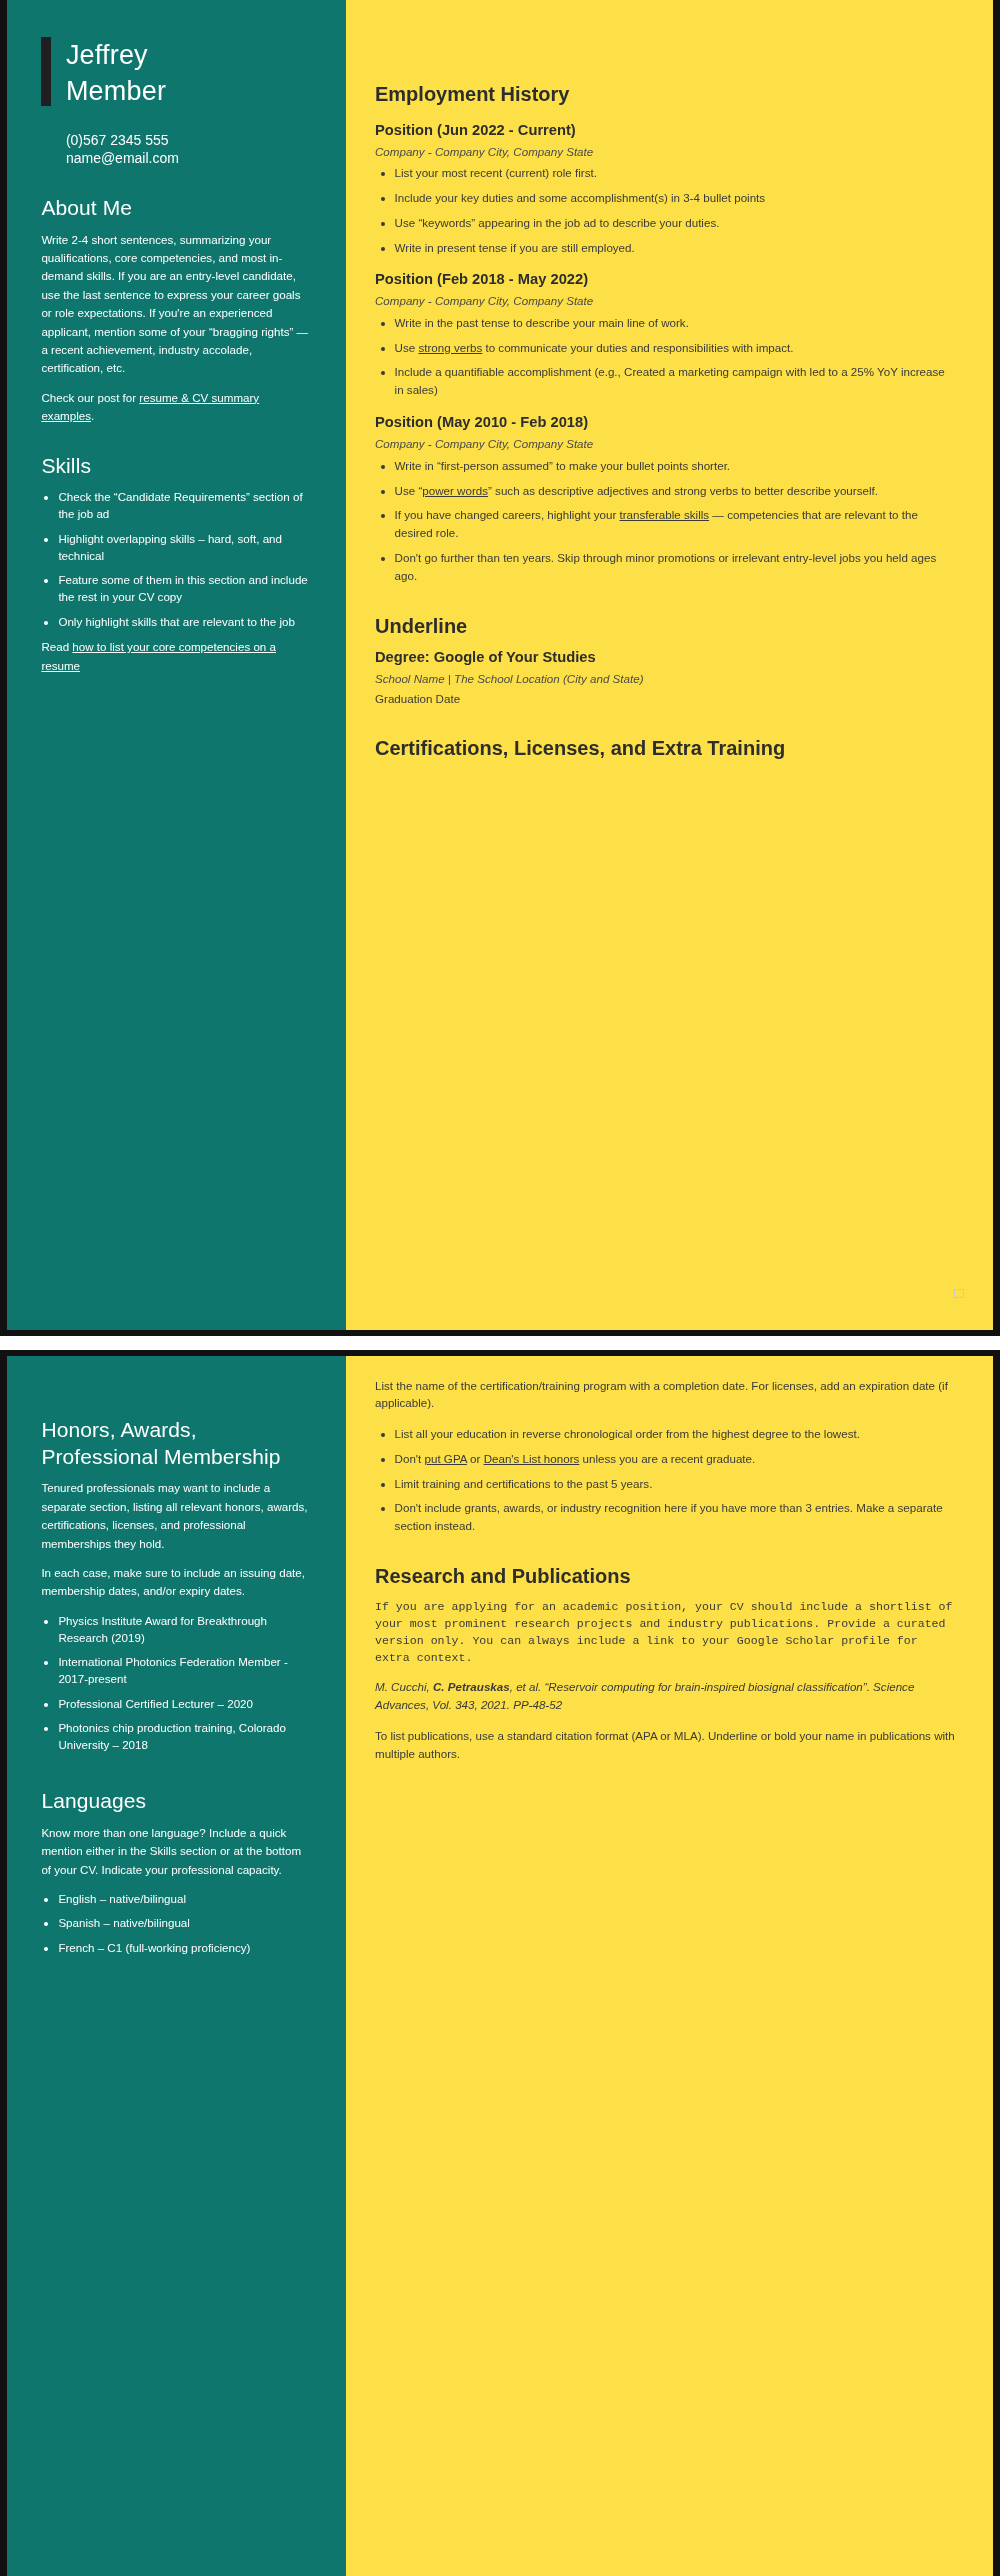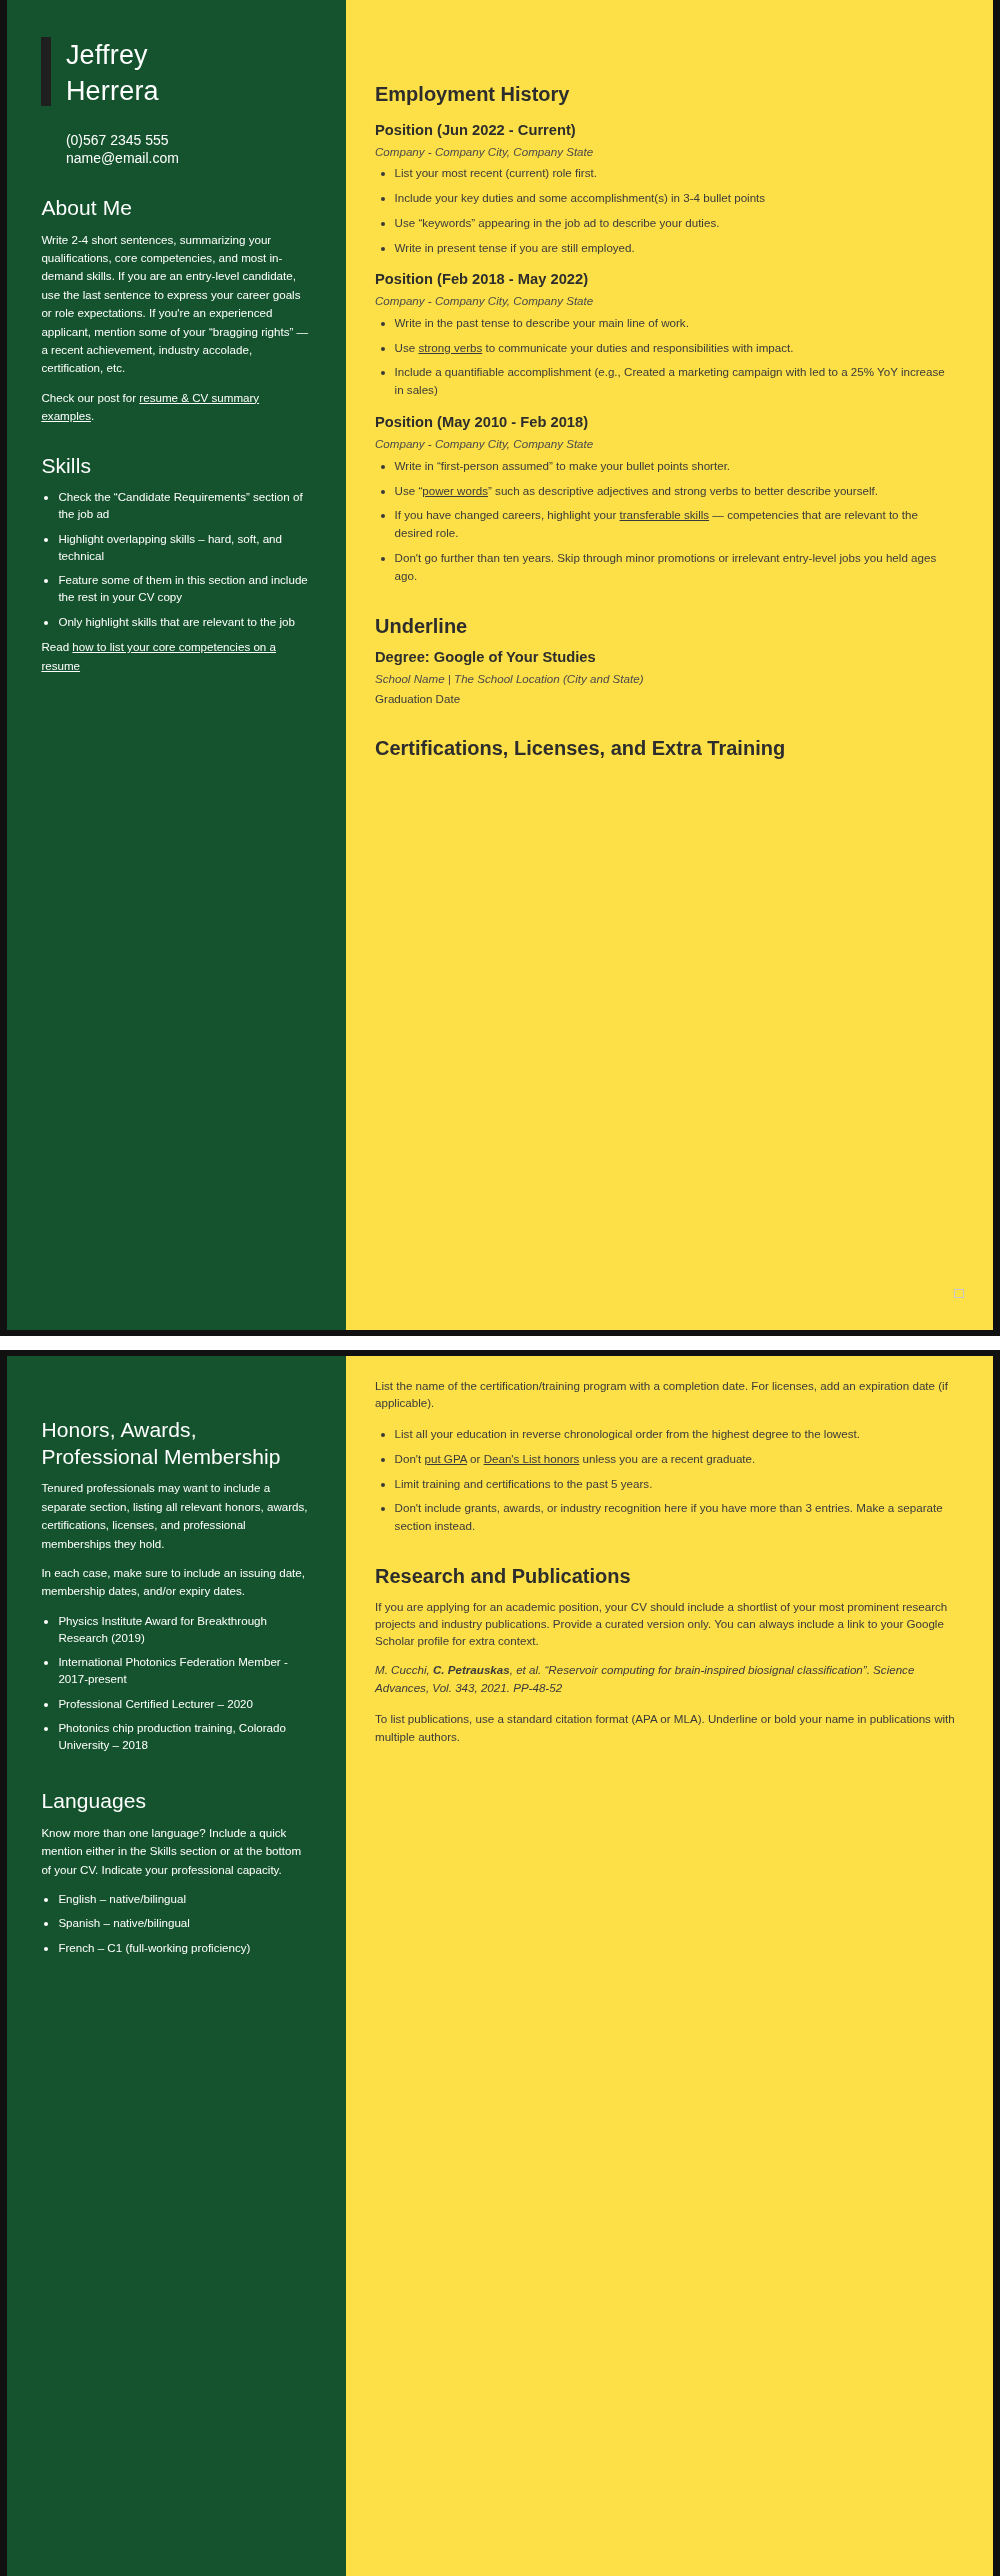--- a/index.html
+++ b/index.html
@@ -54,21 +54,21 @@
     height: 6.1px;
     background: #111111;
   }
 
   .col-left {
     position: absolute;
     left: 7.4px;
     top: 6.1px;
     width: 339px;
     bottom: 6.1px;
-    background: #14532d;
+    background: #0f766e;
     box-sizing: border-box;
   }
   .page1 .col-left { top: 0; bottom: 6.1px; }
 
   .col-right {
     position: absolute;
     left: 346px;
     right: 7.4px;
     top: 0;
     bottom: 6.1px;
@@ -246,21 +246,21 @@
     <div class="sheet-bottom"></div>
     <div class="top-badge"></div>
 
     <aside class="col-left">
       <div class="left-inner">
 
         <div class="name-block">
           <div class="name-bar"></div>
           <div>
             <div class="name-text">Jeffrey</div>
-            <div class="name-text">Herrera</div>
+            <div class="name-text">Member</div>
           </div>
         </div>
 
         <div class="contact">
           <div>(0)567 2345 555</div>
           <div>name@email.com</div>
         </div>
 
         <h2 class="left-h">About Me</h2>
         <p class="left-p">Write 2-4 short sentences, summarizing your qualifications, core competencies, and most in-demand skills. If you are an entry-level candidate, use the last sentence to express your career goals or role expectations. If you're an experienced applicant, mention some of your “bragging rights” — a recent achievement, industry accolade, certification, etc.</p>
@@ -358,21 +358,21 @@
         <p class="r-plain">List the name of the certification/training program with a completion date. For licenses, add an expiration date (if applicable).</p>
         <ul class="r-ul" style="margin-top:14.7px;">
           <li>List all your education in reverse chronological order from the highest degree to the lowest.</li>
           <li>Don't <span class="u">put GPA</span> or <span class="u">Dean's List honors</span> unless you are a recent graduate.</li>
           <li>Limit training and certifications to the past 5 years.</li>
           <li>Don't include grants, awards, or industry recognition here if you have more than 3 entries. Make a separate section instead.</li>
         </ul>
 
         <div class="section-gap"></div>
         <h1 class="r-h1">Research and Publications</h1>
-        <p class="r-plain" style="margin-top:3px;">If you are applying for an academic position, your CV should include a shortlist of your most prominent research projects and industry publications. Provide a curated version only. You can always include a link to your Google Scholar profile for extra context.</p>
+        <p class="r-plain" style="margin-top:3px;font-family:Liberation Mono, monospace;">If you are applying for an academic position, your CV should include a shortlist of your most prominent research projects and industry publications. Provide a curated version only. You can always include a link to your Google Scholar profile for extra context.</p>
         <p class="r-p italic"><span>M. Cucchi, </span><span class="bold">C. Petrauskas</span><span>, et al. “Reservoir computing for brain-inspired biosignal classification”. Science Advances, Vol. 343, 2021. PP-48-52</span></p>
         <p class="r-p">To list publications, use a standard citation format (APA or MLA). Underline or bold your name in publications with multiple authors.</p>
       </div>
     </main>
   </section>
 
 </div>
 
 
 </body></html>

